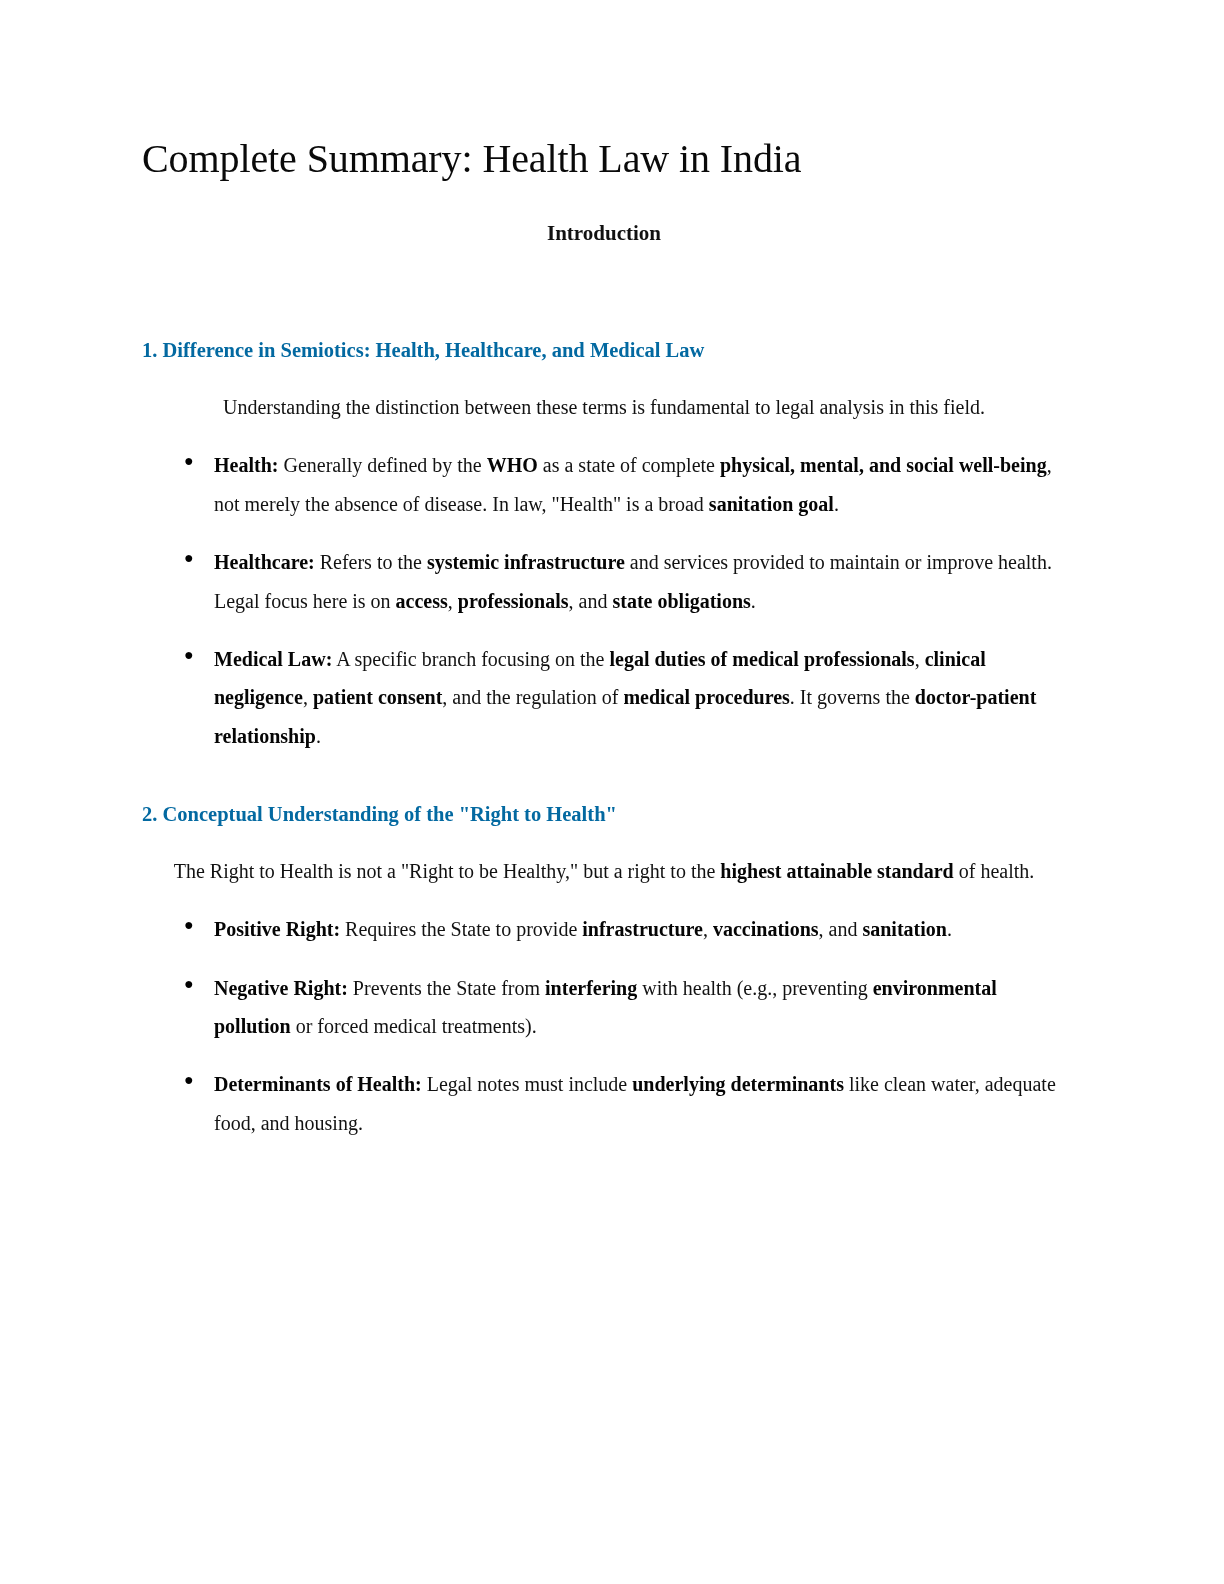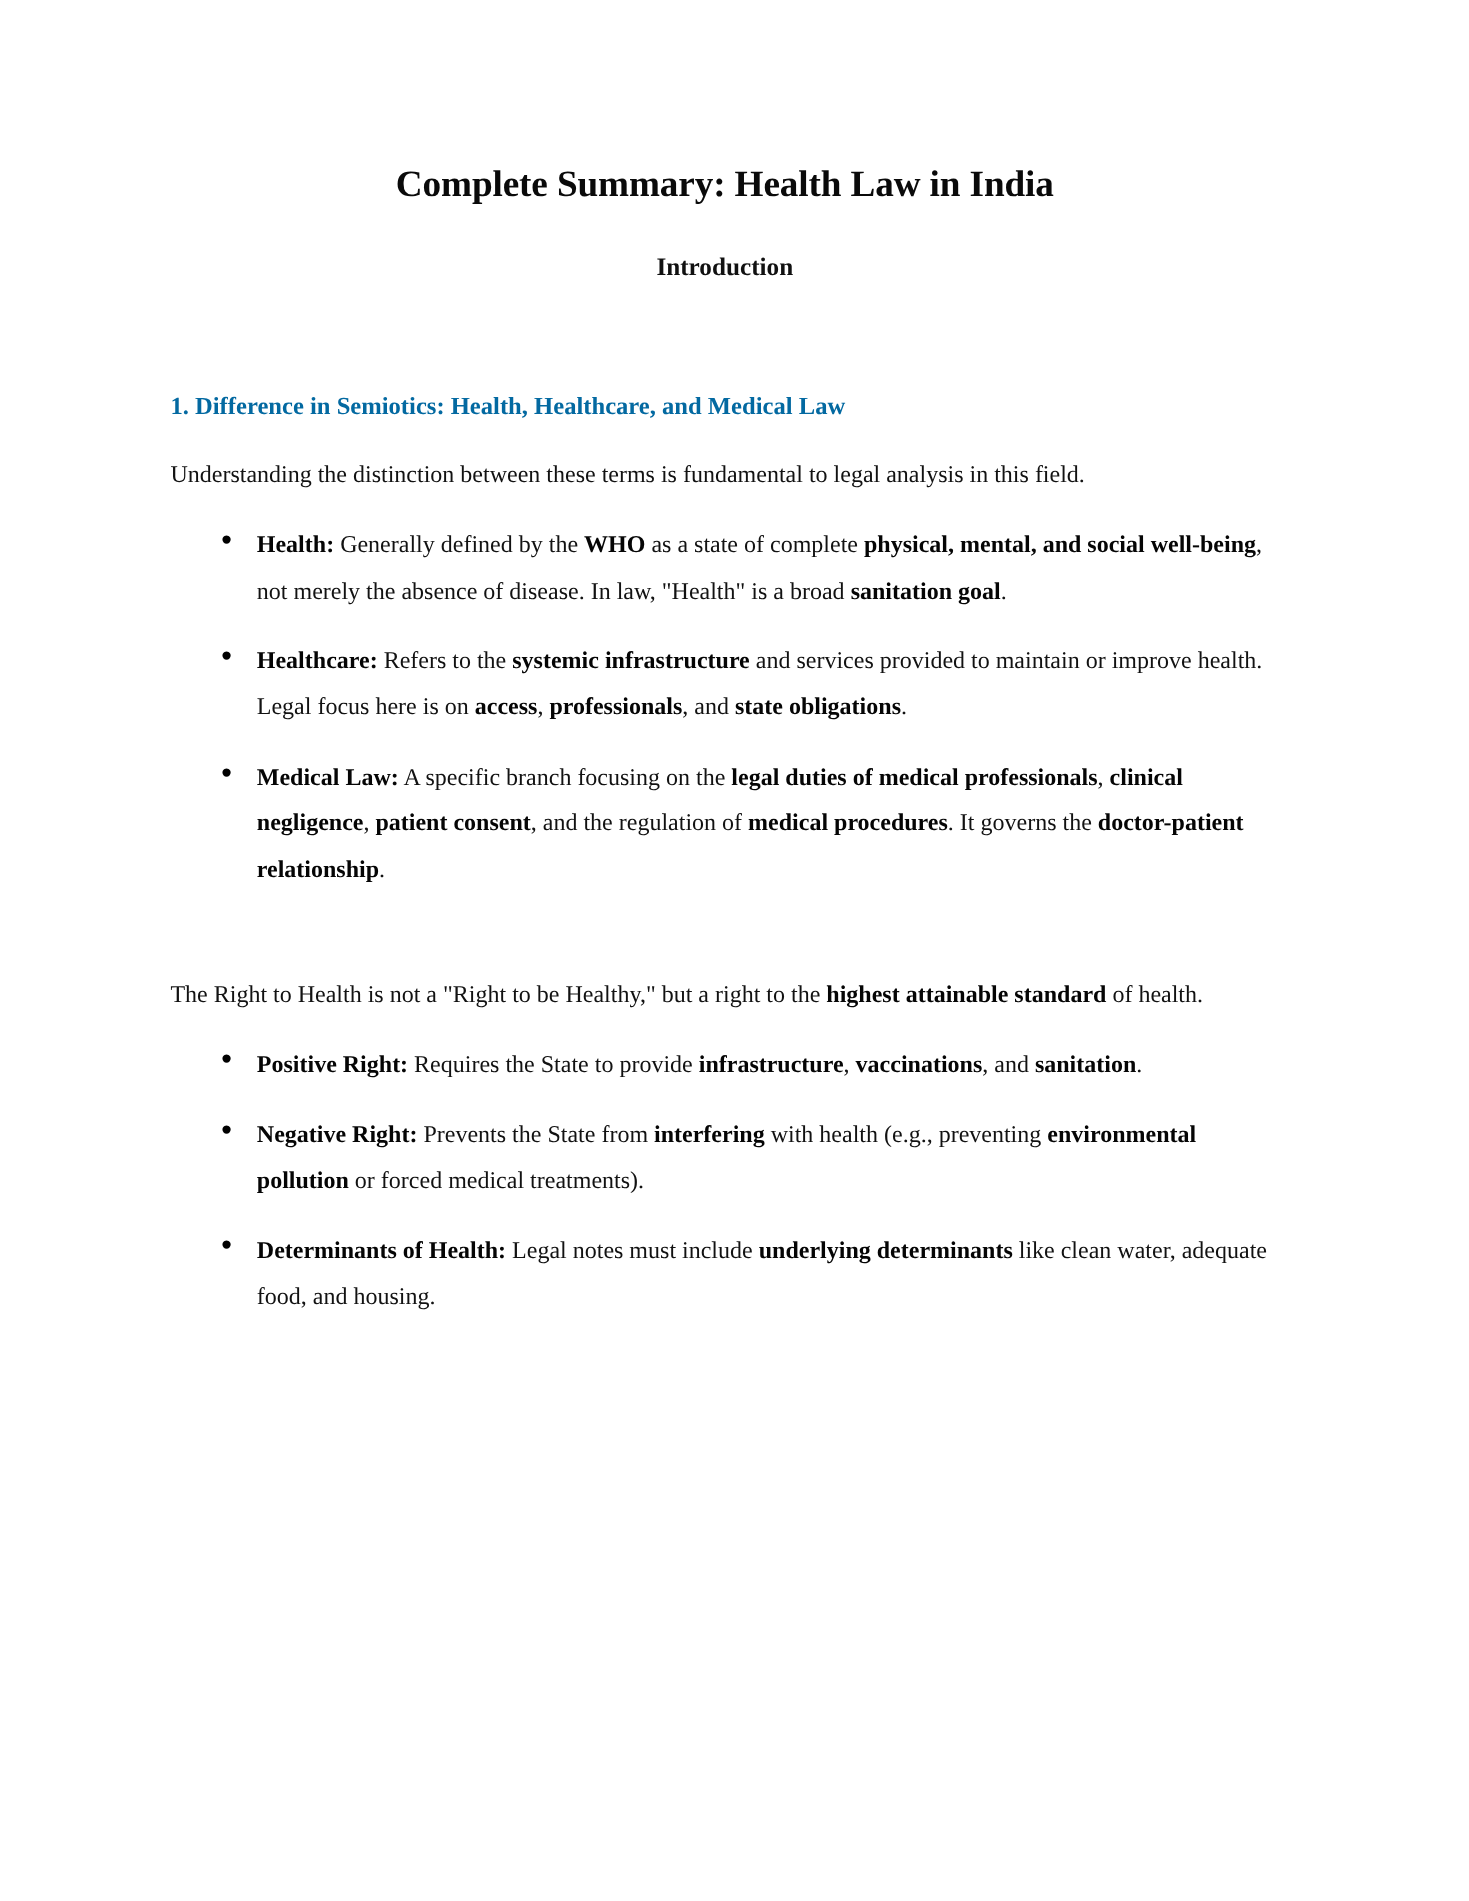--- a/index.html
+++ b/index.html
@@ -25,23 +25,23 @@
   .content {
     position: absolute;
     left: 142px;
     top: 0;
     width: 924px;
   }
 
   .doc-title {
     margin: 0;
     padding-top: 134px;
-    text-align: center;
-    font-size: 31px;
-    font-weight: bold;
+    text-align: left;
+    font-size: 40px;
+    font-weight: normal;
     line-height: 1.25;
     letter-spacing: -0.1px;
     color: #0a0a0a;
   }
 
   .doc-subtitle {
     margin: 0;
     padding-top: 36px;
     text-align: center;
     font-size: 21px;
@@ -60,21 +60,21 @@
 
   .h1-gap { height: 88px; }
   .h2-gap { height: 44px; }
 
   .para {
     margin: 0;
     padding-top: 22px;
     font-size: 20px;
     line-height: 1.92;
     color: #121212;
-    text-align: left;
+    text-align: center;
   }
 
   ul.bullets {
     list-style: none;
     margin: 0;
     padding: 0;
     padding-top: 20px;
   }
   ul.bullets li {
     position: relative;
@@ -125,20 +125,21 @@
         <li>
           <span class="marker">●</span>
           <span class="bullet-body"><b>Medical Law:</b><span> A specific branch focusing on the </span><b>legal duties of medical professionals</b><span>, </span><b>clinical negligence</b><span>, </span><b>patient consent</b><span>, and the regulation of </span><b>medical procedures</b><span>. It governs the </span><b>doctor-patient relationship</b><span>.</span></span>
         </li>
       </ul>
     </section>
 
     <div class="h2-gap"></div>
 
     <section>
+      <h2 class="section-heading">2. Conceptual Understanding of the "Right to Health"</h2>
 
       <p class="para"><span>The Right to Health is not a "Right to be Healthy," but a right to the </span><b>highest attainable standard</b><span> of health.</span></p>
 
       <ul class="bullets">
         <li>
           <span class="marker">●</span>
           <span class="bullet-body"><b>Positive Right:</b><span> Requires the State to provide </span><b>infrastructure</b><span>, </span><b>vaccinations</b><span>, and </span><b>sanitation</b><span>.</span></span>
         </li>
         <li>
           <span class="marker">●</span>

